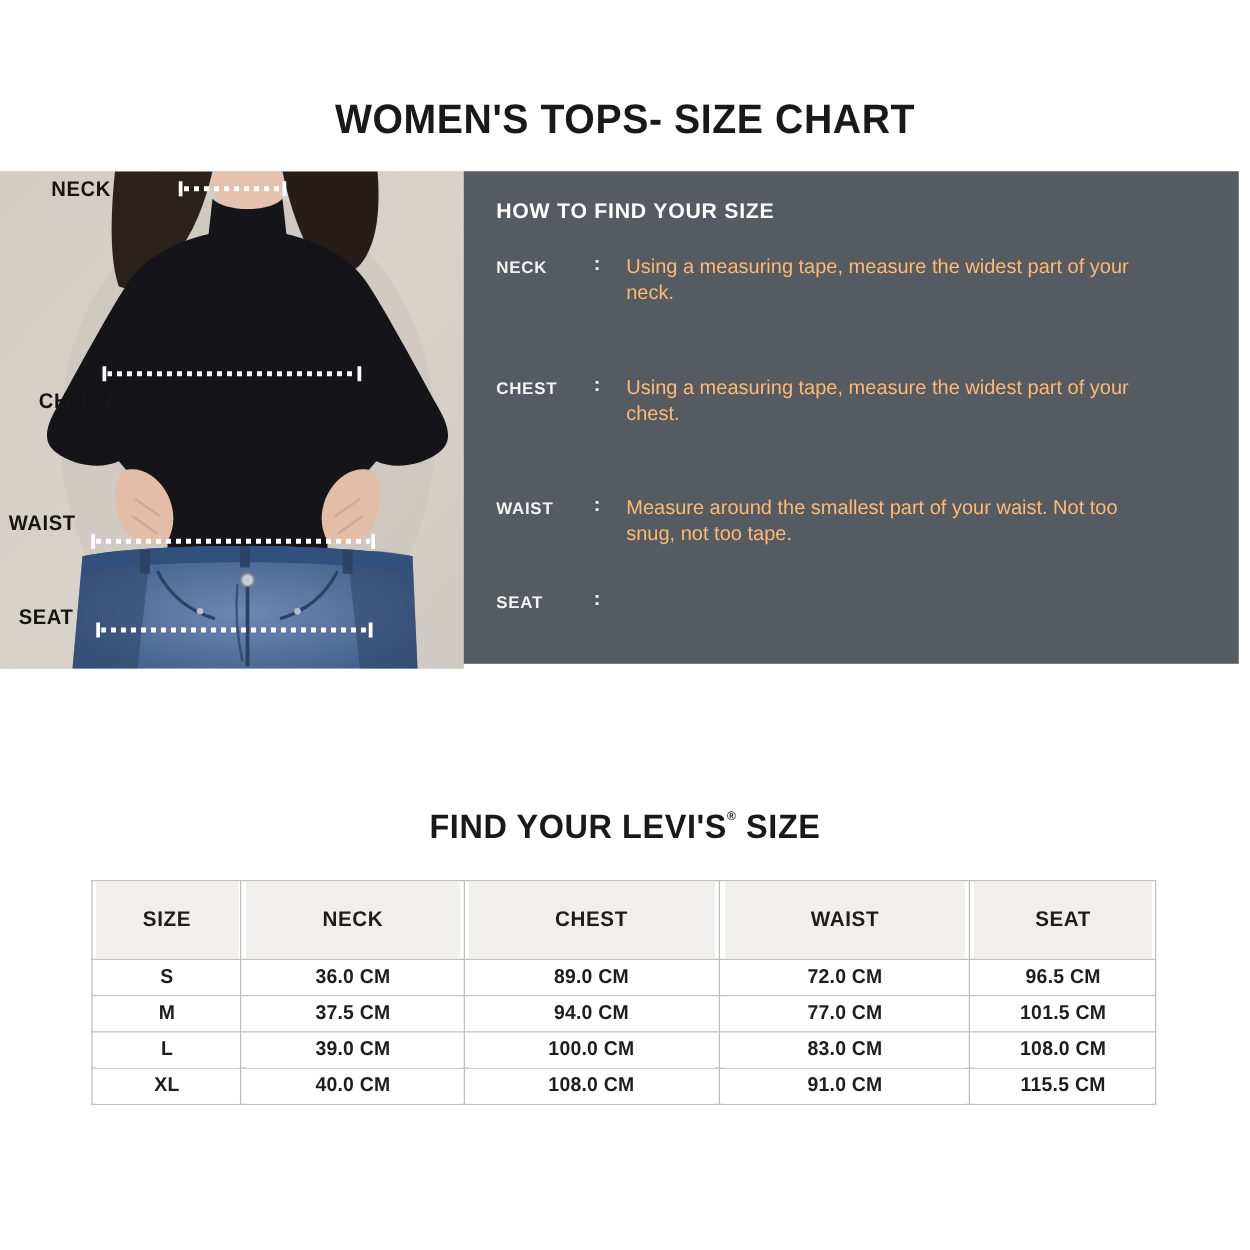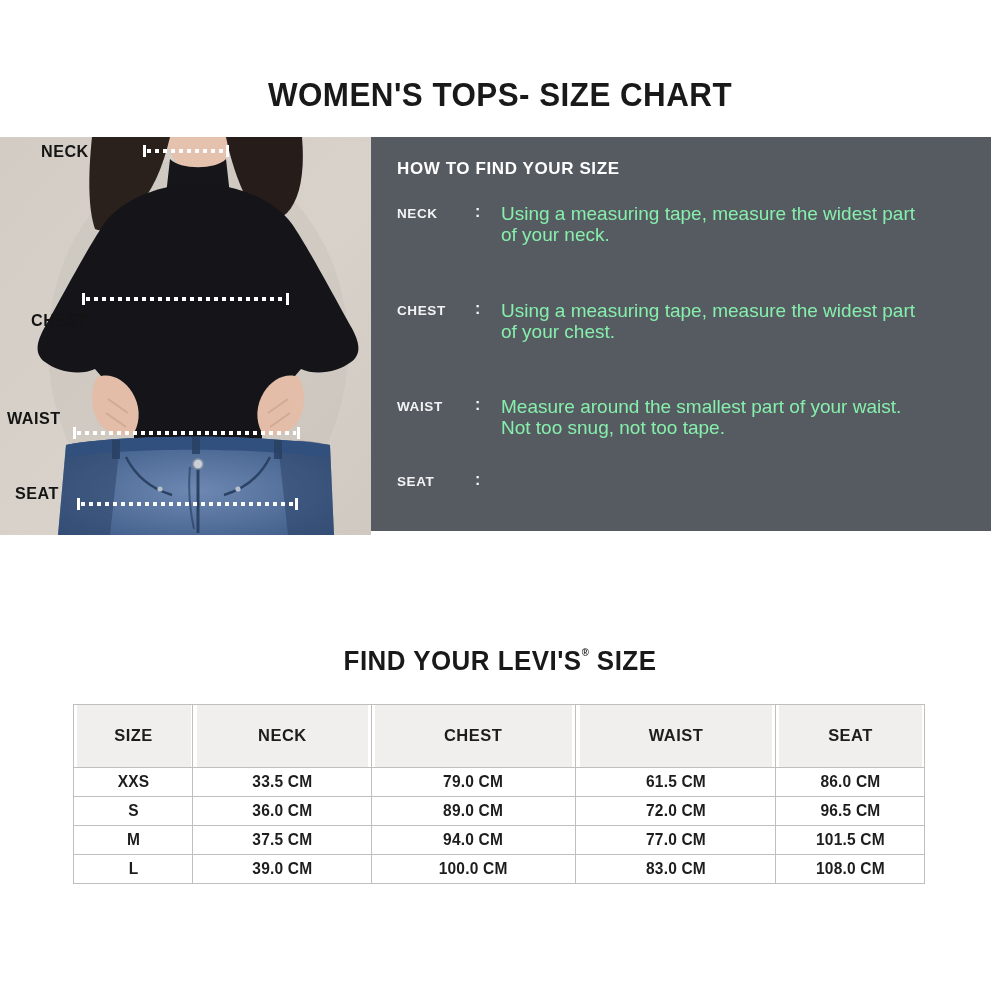--- a/index.html
+++ b/index.html
@@ -47,21 +47,21 @@
     display:grid;grid-template-columns:78px 26px 1fr;align-items:start;
   }
   .guide-item .g-label{
     font-size:13.5px;font-weight:800;letter-spacing:.6px;color:#f2f3f4;
     padding-top:3px;
   }
   .guide-item .g-colon{
     font-size:16px;font-weight:800;color:#f2f3f4;
   }
   .guide-item .g-text{
-    font-size:19px;line-height:21px;color:#86efac;max-width:420px;
+    font-size:16px;line-height:21px;color:#fdba74;max-width:420px;
   }
   
   .finder-heading{
     position:absolute;top:646px;left:0;width:1000px;text-align:center;
     font-size:27px;font-weight:800;letter-spacing:.5px;color:#191919;
     transform:scaleX(.96);
   }
   .finder-heading sup{font-size:10px;vertical-align:14px;}
   
   .size-table{
@@ -205,41 +205,41 @@
     <tr>
       <th>SIZE</th>
       <th>NECK</th>
       <th>CHEST</th>
       <th>WAIST</th>
       <th>SEAT</th>
     </tr>
   </thead>
   <tbody>
     <tr>
-      <td>XXS</td>
-      <td>33.5 CM</td>
-      <td>79.0 CM</td>
-      <td>61.5 CM</td>
-      <td>86.0 CM</td>
-    </tr>
-    <tr>
       <td>S</td>
       <td>36.0 CM</td>
       <td>89.0 CM</td>
       <td>72.0 CM</td>
       <td>96.5 CM</td>
     </tr>
     <tr>
       <td>M</td>
       <td>37.5 CM</td>
       <td>94.0 CM</td>
       <td>77.0 CM</td>
       <td>101.5 CM</td>
     </tr>
     <tr>
       <td>L</td>
       <td>39.0 CM</td>
       <td>100.0 CM</td>
       <td>83.0 CM</td>
       <td>108.0 CM</td>
     </tr>
+    <tr>
+      <td>XL</td>
+      <td>40.0 CM</td>
+      <td>108.0 CM</td>
+      <td>91.0 CM</td>
+      <td>115.5 CM</td>
+    </tr>
   </tbody>
 </table>
 
 </body></html>

